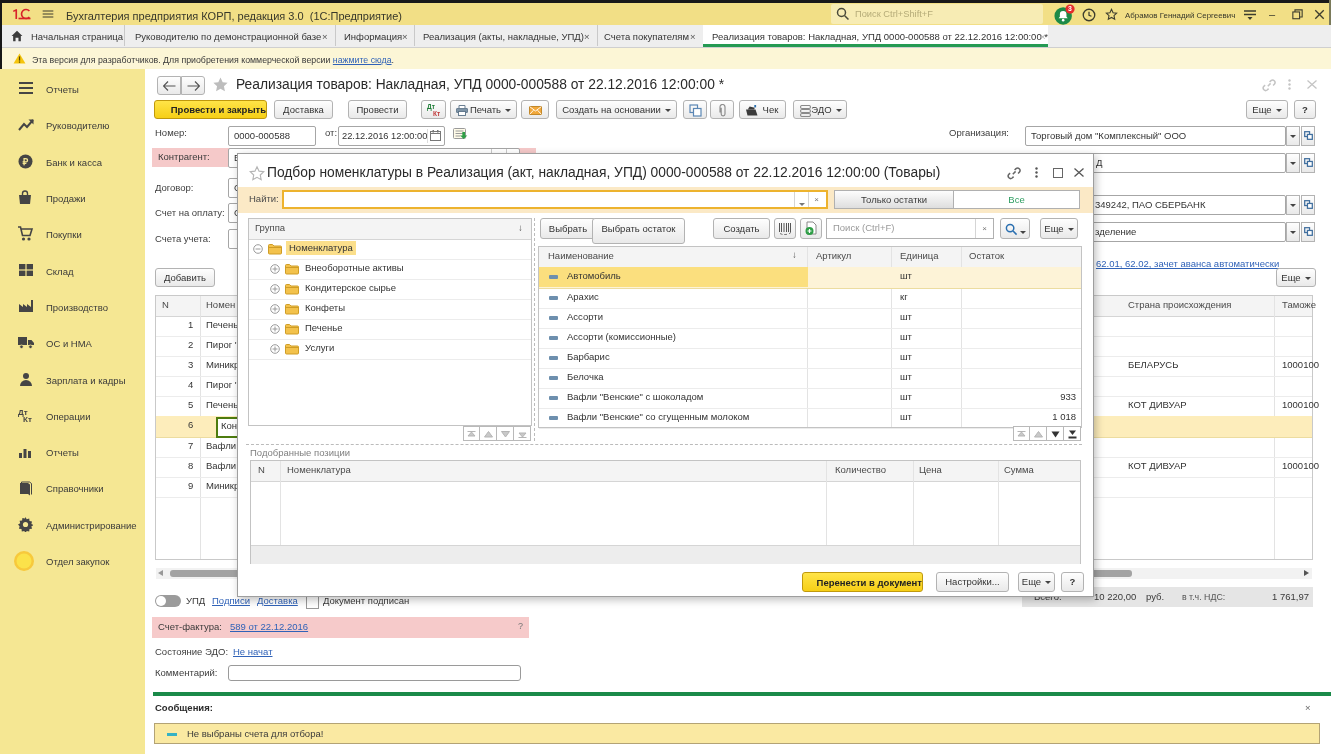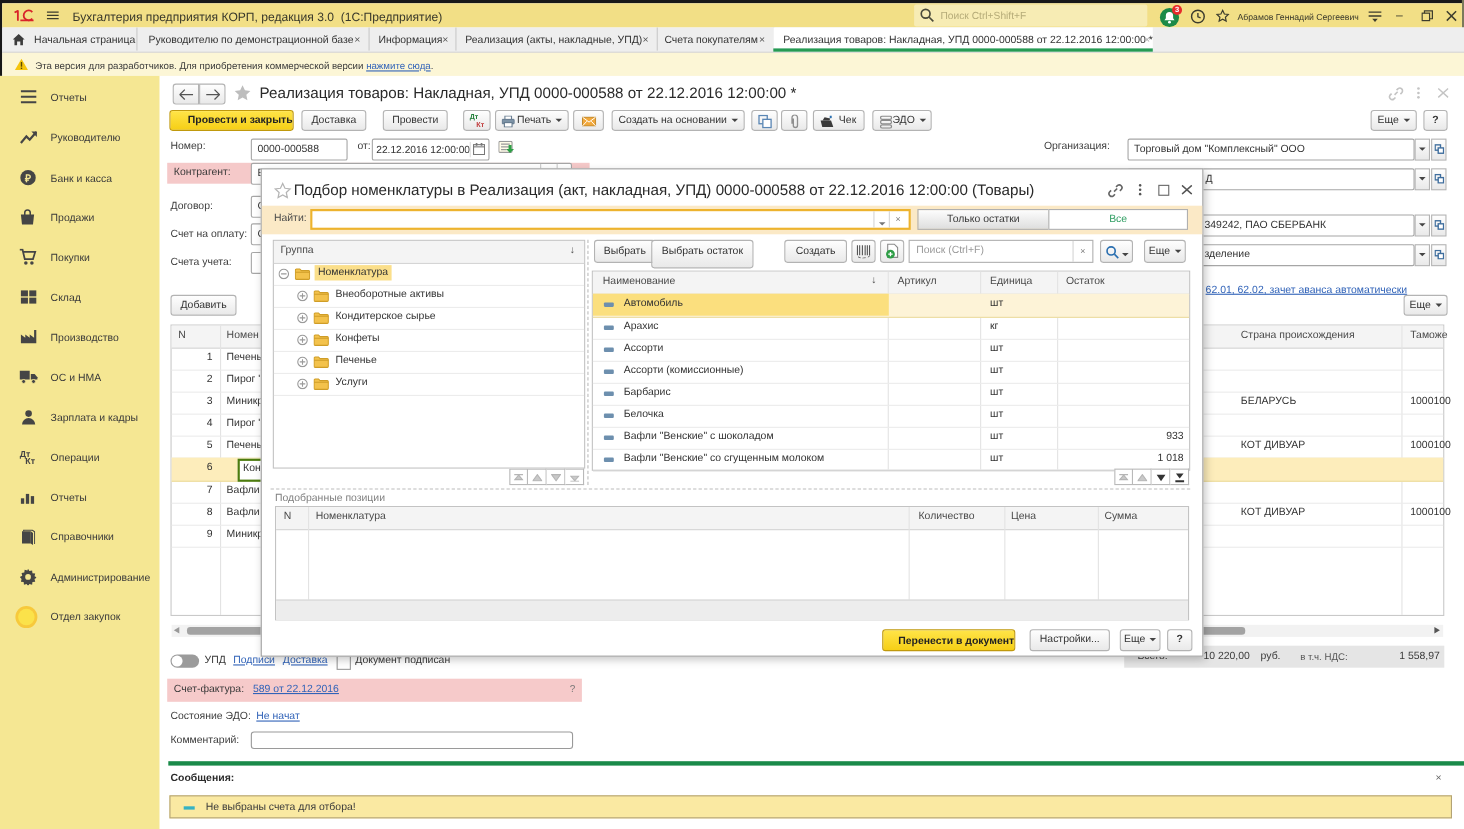--- a/index.html
+++ b/index.html
@@ -436,21 +436,21 @@
     <div class="ab" style="left:14px;top:2px;width:962px;height:7px;background:#a3a3a3;border-radius:3px"></div>
     <div class="ab" style="right:3px;top:2px;width:0;height:0;border-top:3.5px solid transparent;border-bottom:3.5px solid transparent;border-left:5px solid #555"></div>
   </div>
 </div>
 
 <div class="ab" style="left:1022px;top:587px;width:291px;height:20px;background:#e5e5e5;font-size:9.5px;color:#3a3a3a">
   <span class="ab" style="left:12px;top:4px">Всего:</span>
   <span class="ab" style="left:72px;top:4px">10 220,00</span>
   <span class="ab" style="left:124px;top:4px">руб.</span>
   <span class="ab" style="left:160px;top:5px;font-size:8.8px;color:#555">в т.ч. НДС:</span>
-  <span class="ab" style="right:4px;top:4px">1 558,97</span>
+  <span class="ab" style="right:4px;top:4px">1 761,97</span>
 </div>
 
 <div class="ab" style="left:155px;top:595px;width:26px;height:12px;background:#9b9b9b;border-radius:6px">
       <span class="ab" style="left:1px;top:1px;width:10px;height:10px;background:#fff;border-radius:50%"></span>
     </div>
 <div class="lbl" style="left:186px;top:595px;color:#3a3a3a">УПД</div>
 <div class="ab lnk" style="left:212px;top:595px;font-size:9.5px">Подписи</div>
 <div class="ab lnk" style="left:257px;top:595px;font-size:9.5px">Доставка</div>
 <div class="ab" style="left:306px;top:596px;width:11px;height:11px;border:1px solid #999;background:#fff"></div>
 <div class="lbl" style="left:323px;top:595px;color:#3a3a3a">Документ подписан</div>

